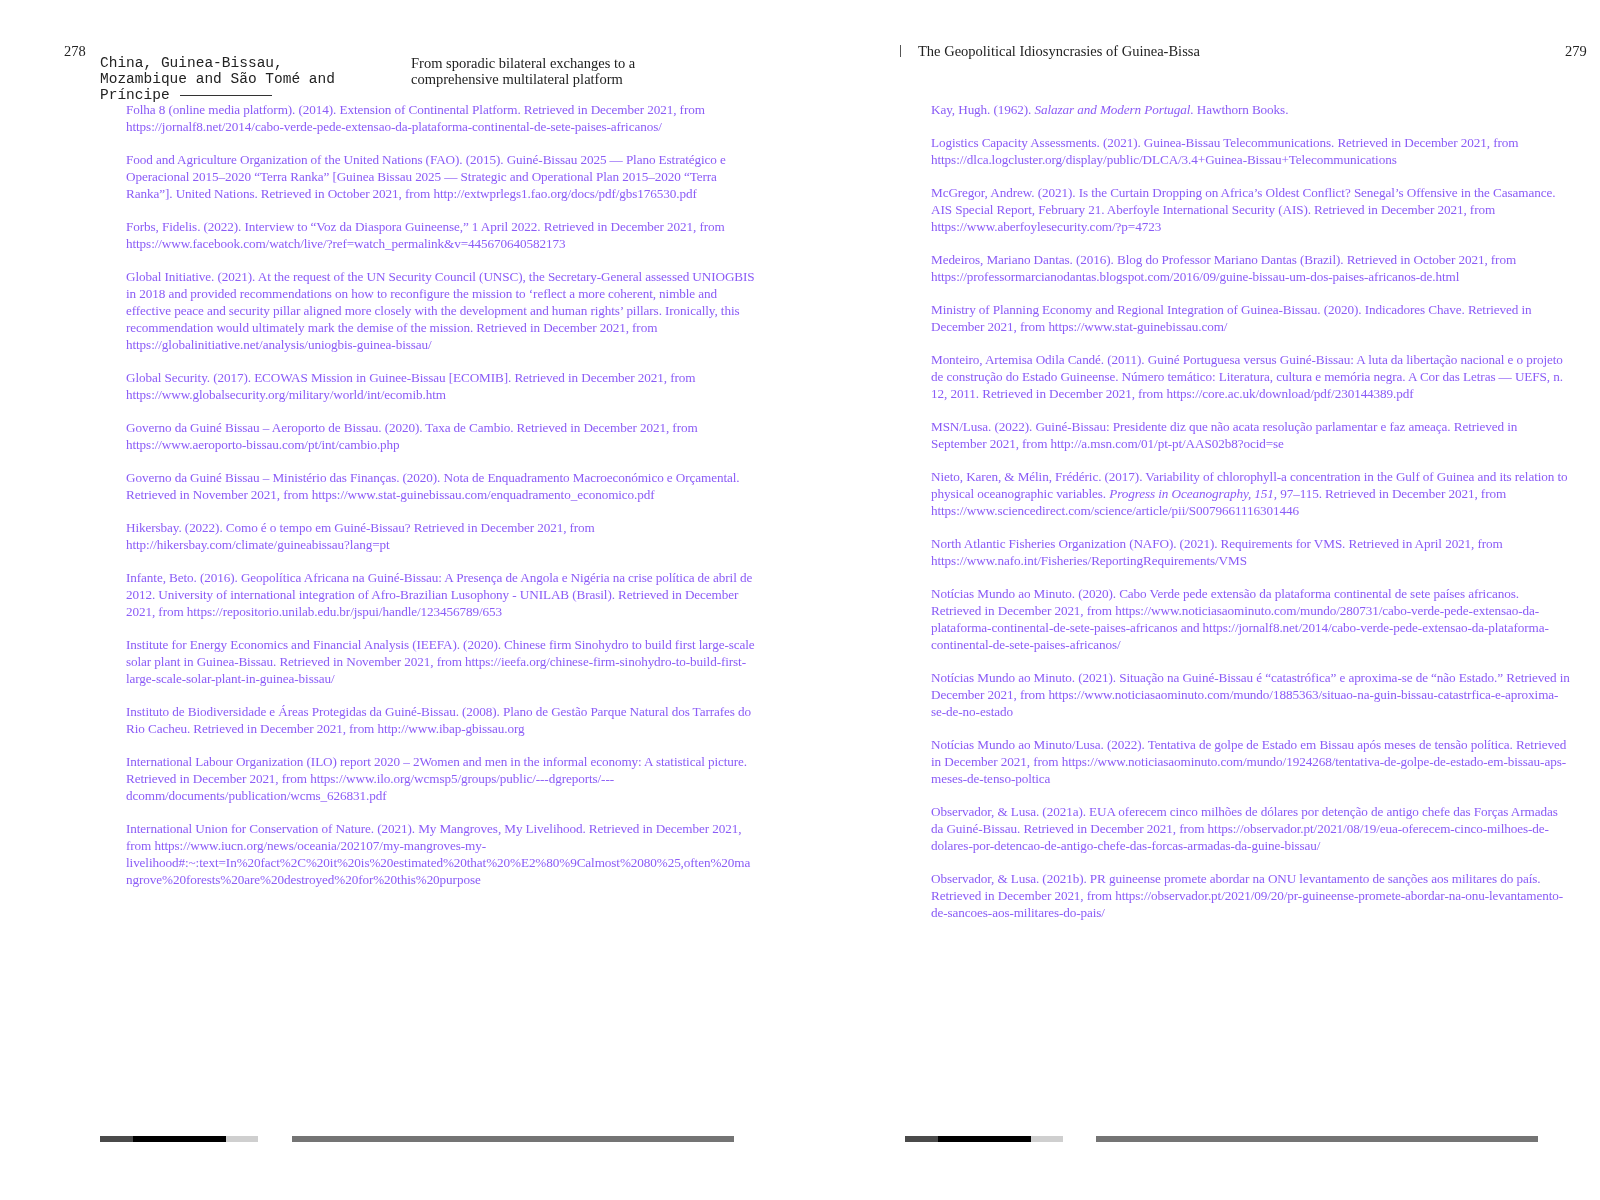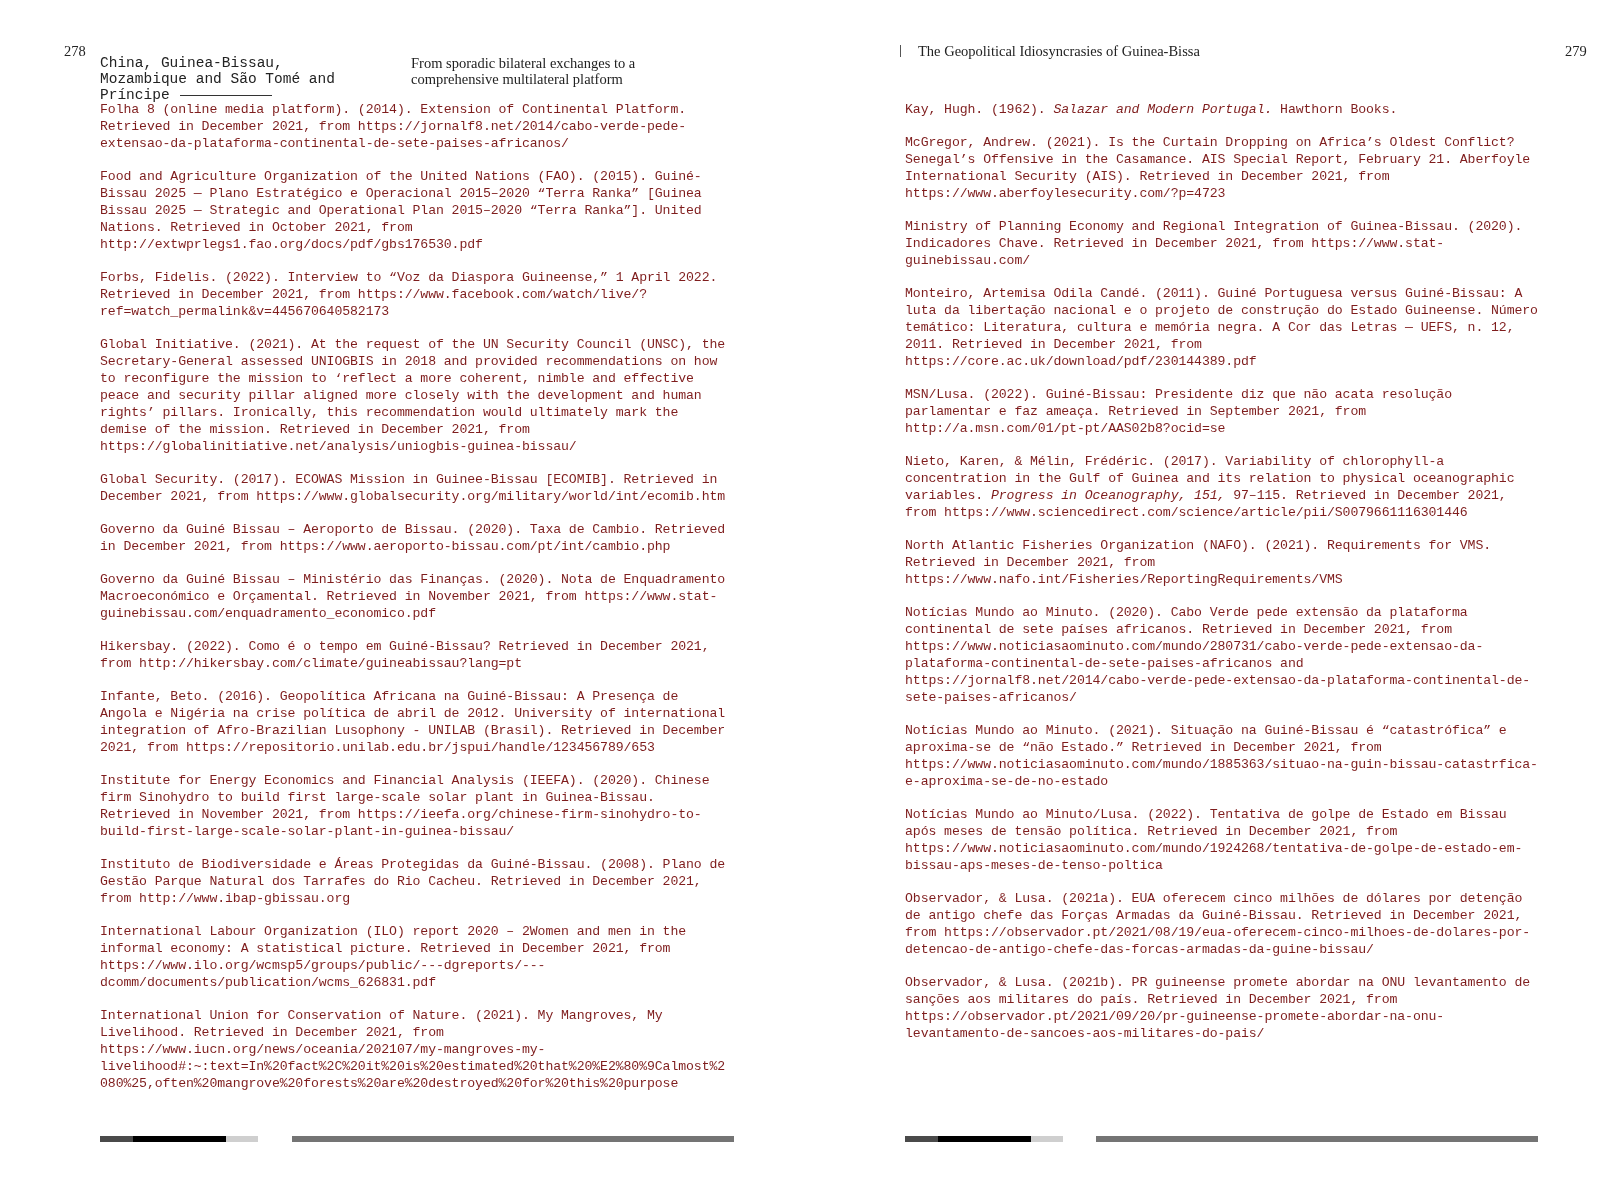--- a/index.html
+++ b/index.html
@@ -11,21 +11,21 @@
     .hdr { position: absolute; top: 43px; font-family: "Liberation Serif", serif; font-size: 14.5px; line-height: 16px; color: #222; }
     .hdr .num { position: absolute; }
     .left .hdr .num { left: 64px; top: 0; }
     .left .hdr .t1 { position: absolute; left: 100px; top: 12px; width: 260px; font-family: Liberation Mono, monospace; }
     .left .hdr .rule { display: inline-block; width: 92px; height: 1px; background: #333; vertical-align: middle; margin-left: 10px; }
     .left .hdr .t2 { position: absolute; left: 411px; top: 12px; width: 280px; }
     .right .hdr .bar { position: absolute; left: 71px; top: 2px; width: 1px; height: 12px; background: #555; }
     .right .hdr .t3 { position: absolute; left: 89px; top: 0; white-space: nowrap; }
     .right .hdr .num { left: 736px; top: 0; }
 
-    .refs { position: absolute; top: 101px; font-family: Liberation Mono, monospace; font-size: 13.2px; line-height: 17px; color: #7f1d1d; letter-spacing: -0.1px; }
+    .refs { position: absolute; top: 101px; font-family: Liberation Serif, serif; font-size: 13.2px; line-height: 17px; color: #8b5cf6; letter-spacing: -0.1px; margin-left: 26px; }
     .left .refs { left: 100px; width: 630px; }
     .right .refs { left: 76px; width: 640px; }
     .ref { margin: 0 0 16px 0; word-break: break-word; }
     .ref i { font-style: italic; }
 
     .foot { position: absolute; top: 1136px; height: 6px; }
     .left .foot.a1 { left: 100px; width: 33px; background: #4a4a4a; }
     .left .foot.a2 { left: 133px; width: 93px; background: #000; }
     .left .foot.a3 { left: 226px; width: 32px; background: #cfcfcf; }
     .left .foot.b { left: 292px; width: 442px; background: #747474; }
@@ -65,26 +65,28 @@
 </div>
 
 <div class="page right">
   <div class="hdr">
     <span class="bar"></span>
     <span class="t3">The Geopolitical Idiosyncrasies of Guinea-Bissa</span>
     <span class="num">279</span>
   </div>
   <div class="refs" id="right-refs">
       <p class="ref"><span>Kay, Hugh. (1962). </span><i>Salazar and Modern Portugal.</i><span> Hawthorn Books.</span></p>
+      <p class="ref"><span>Logistics Capacity Assessments. (2021). Guinea-Bissau Telecommunications. Retrieved in December 2021, from https://dlca.logcluster.org/display/public/DLCA/3.4+Guinea-Bissau+Telecommunications</span><i></i><span></span></p>
       <p class="ref"><span>McGregor, Andrew. (2021). Is the Curtain Dropping on Africa’s Oldest Conflict? Senegal’s Offensive in the Casamance. AIS Special Report, February 21. Aberfoyle International Security (AIS). Retrieved in December 2021, from https://www.aberfoylesecurity.com/?p=4723</span><i></i><span></span></p>
+      <p class="ref"><span>Medeiros, Mariano Dantas. (2016). Blog do Professor Mariano Dantas (Brazil). Retrieved in October 2021, from https://professormarcianodantas.blogspot.com/2016/09/guine-bissau-um-dos-paises-africanos-de.html</span><i></i><span></span></p>
       <p class="ref"><span>Ministry of Planning Economy and Regional Integration of Guinea-Bissau. (2020). Indicadores Chave. Retrieved in December 2021, from https://www.stat-guinebissau.com/</span><i></i><span></span></p>
       <p class="ref"><span>Monteiro, Artemisa Odila Candé. (2011). Guiné Portuguesa versus Guiné-Bissau: A luta da libertação nacional e o projeto de construção do Estado Guineense. Número temático: Literatura, cultura e memória negra. A Cor das Letras — UEFS, n. 12, 2011. Retrieved in December 2021, from https://core.ac.uk/download/pdf/230144389.pdf</span><i></i><span></span></p>
       <p class="ref"><span>MSN/Lusa. (2022). Guiné-Bissau: Presidente diz que não acata resolução parlamentar e faz ameaça. Retrieved in September 2021, from http://a.msn.com/01/pt-pt/AAS02b8?ocid=se</span><i></i><span></span></p>
       <p class="ref"><span>Nieto, Karen, &amp; Mélin, Frédéric. (2017). Variability of chlorophyll-a concentration in the Gulf of Guinea and its relation to physical oceanographic variables. </span><i>Progress in Oceanography, 151,</i><span> 97–115. Retrieved in December 2021, from https://www.sciencedirect.com/science/article/pii/S0079661116301446</span></p>
-      <p class="ref"><span>North Atlantic Fisheries Organization (NAFO). (2021). Requirements for VMS. Retrieved in December 2021, from https://www.nafo.int/Fisheries/ReportingRequirements/VMS</span><i></i><span></span></p>
+      <p class="ref"><span>North Atlantic Fisheries Organization (NAFO). (2021). Requirements for VMS. Retrieved in April 2021, from https://www.nafo.int/Fisheries/ReportingRequirements/VMS</span><i></i><span></span></p>
       <p class="ref"><span>Notícias Mundo ao Minuto. (2020). Cabo Verde pede extensão da plataforma continental de sete países africanos. Retrieved in December 2021, from https://www.noticiasaominuto.com/mundo/280731/cabo-verde-pede-extensao-da-plataforma-continental-de-sete-paises-africanos and https://jornalf8.net/2014/cabo-verde-pede-extensao-da-plataforma-continental-de-sete-paises-africanos/</span><i></i><span></span></p>
       <p class="ref"><span>Notícias Mundo ao Minuto. (2021). Situação na Guiné-Bissau é “catastrófica” e aproxima-se de “não Estado.” Retrieved in December 2021, from https://www.noticiasaominuto.com/mundo/1885363/situao-na-guin-bissau-catastrfica-e-aproxima-se-de-no-estado</span><i></i><span></span></p>
       <p class="ref"><span>Notícias Mundo ao Minuto/Lusa. (2022). Tentativa de golpe de Estado em Bissau após meses de tensão política. Retrieved in December 2021, from https://www.noticiasaominuto.com/mundo/1924268/tentativa-de-golpe-de-estado-em-bissau-aps-meses-de-tenso-poltica</span><i></i><span></span></p>
       <p class="ref"><span>Observador, &amp; Lusa. (2021a). EUA oferecem cinco milhões de dólares por detenção de antigo chefe das Forças Armadas da Guiné-Bissau. Retrieved in December 2021, from https://observador.pt/2021/08/19/eua-oferecem-cinco-milhoes-de-dolares-por-detencao-de-antigo-chefe-das-forcas-armadas-da-guine-bissau/</span><i></i><span></span></p>
       <p class="ref"><span>Observador, &amp; Lusa. (2021b). PR guineense promete abordar na ONU levantamento de sanções aos militares do país. Retrieved in December 2021, from https://observador.pt/2021/09/20/pr-guineense-promete-abordar-na-onu-levantamento-de-sancoes-aos-militares-do-pais/</span><i></i><span></span></p>
     </div>
   <div class="foot a1"></div>
   <div class="foot a2"></div>
   <div class="foot a3"></div>
   <div class="foot b"></div>

